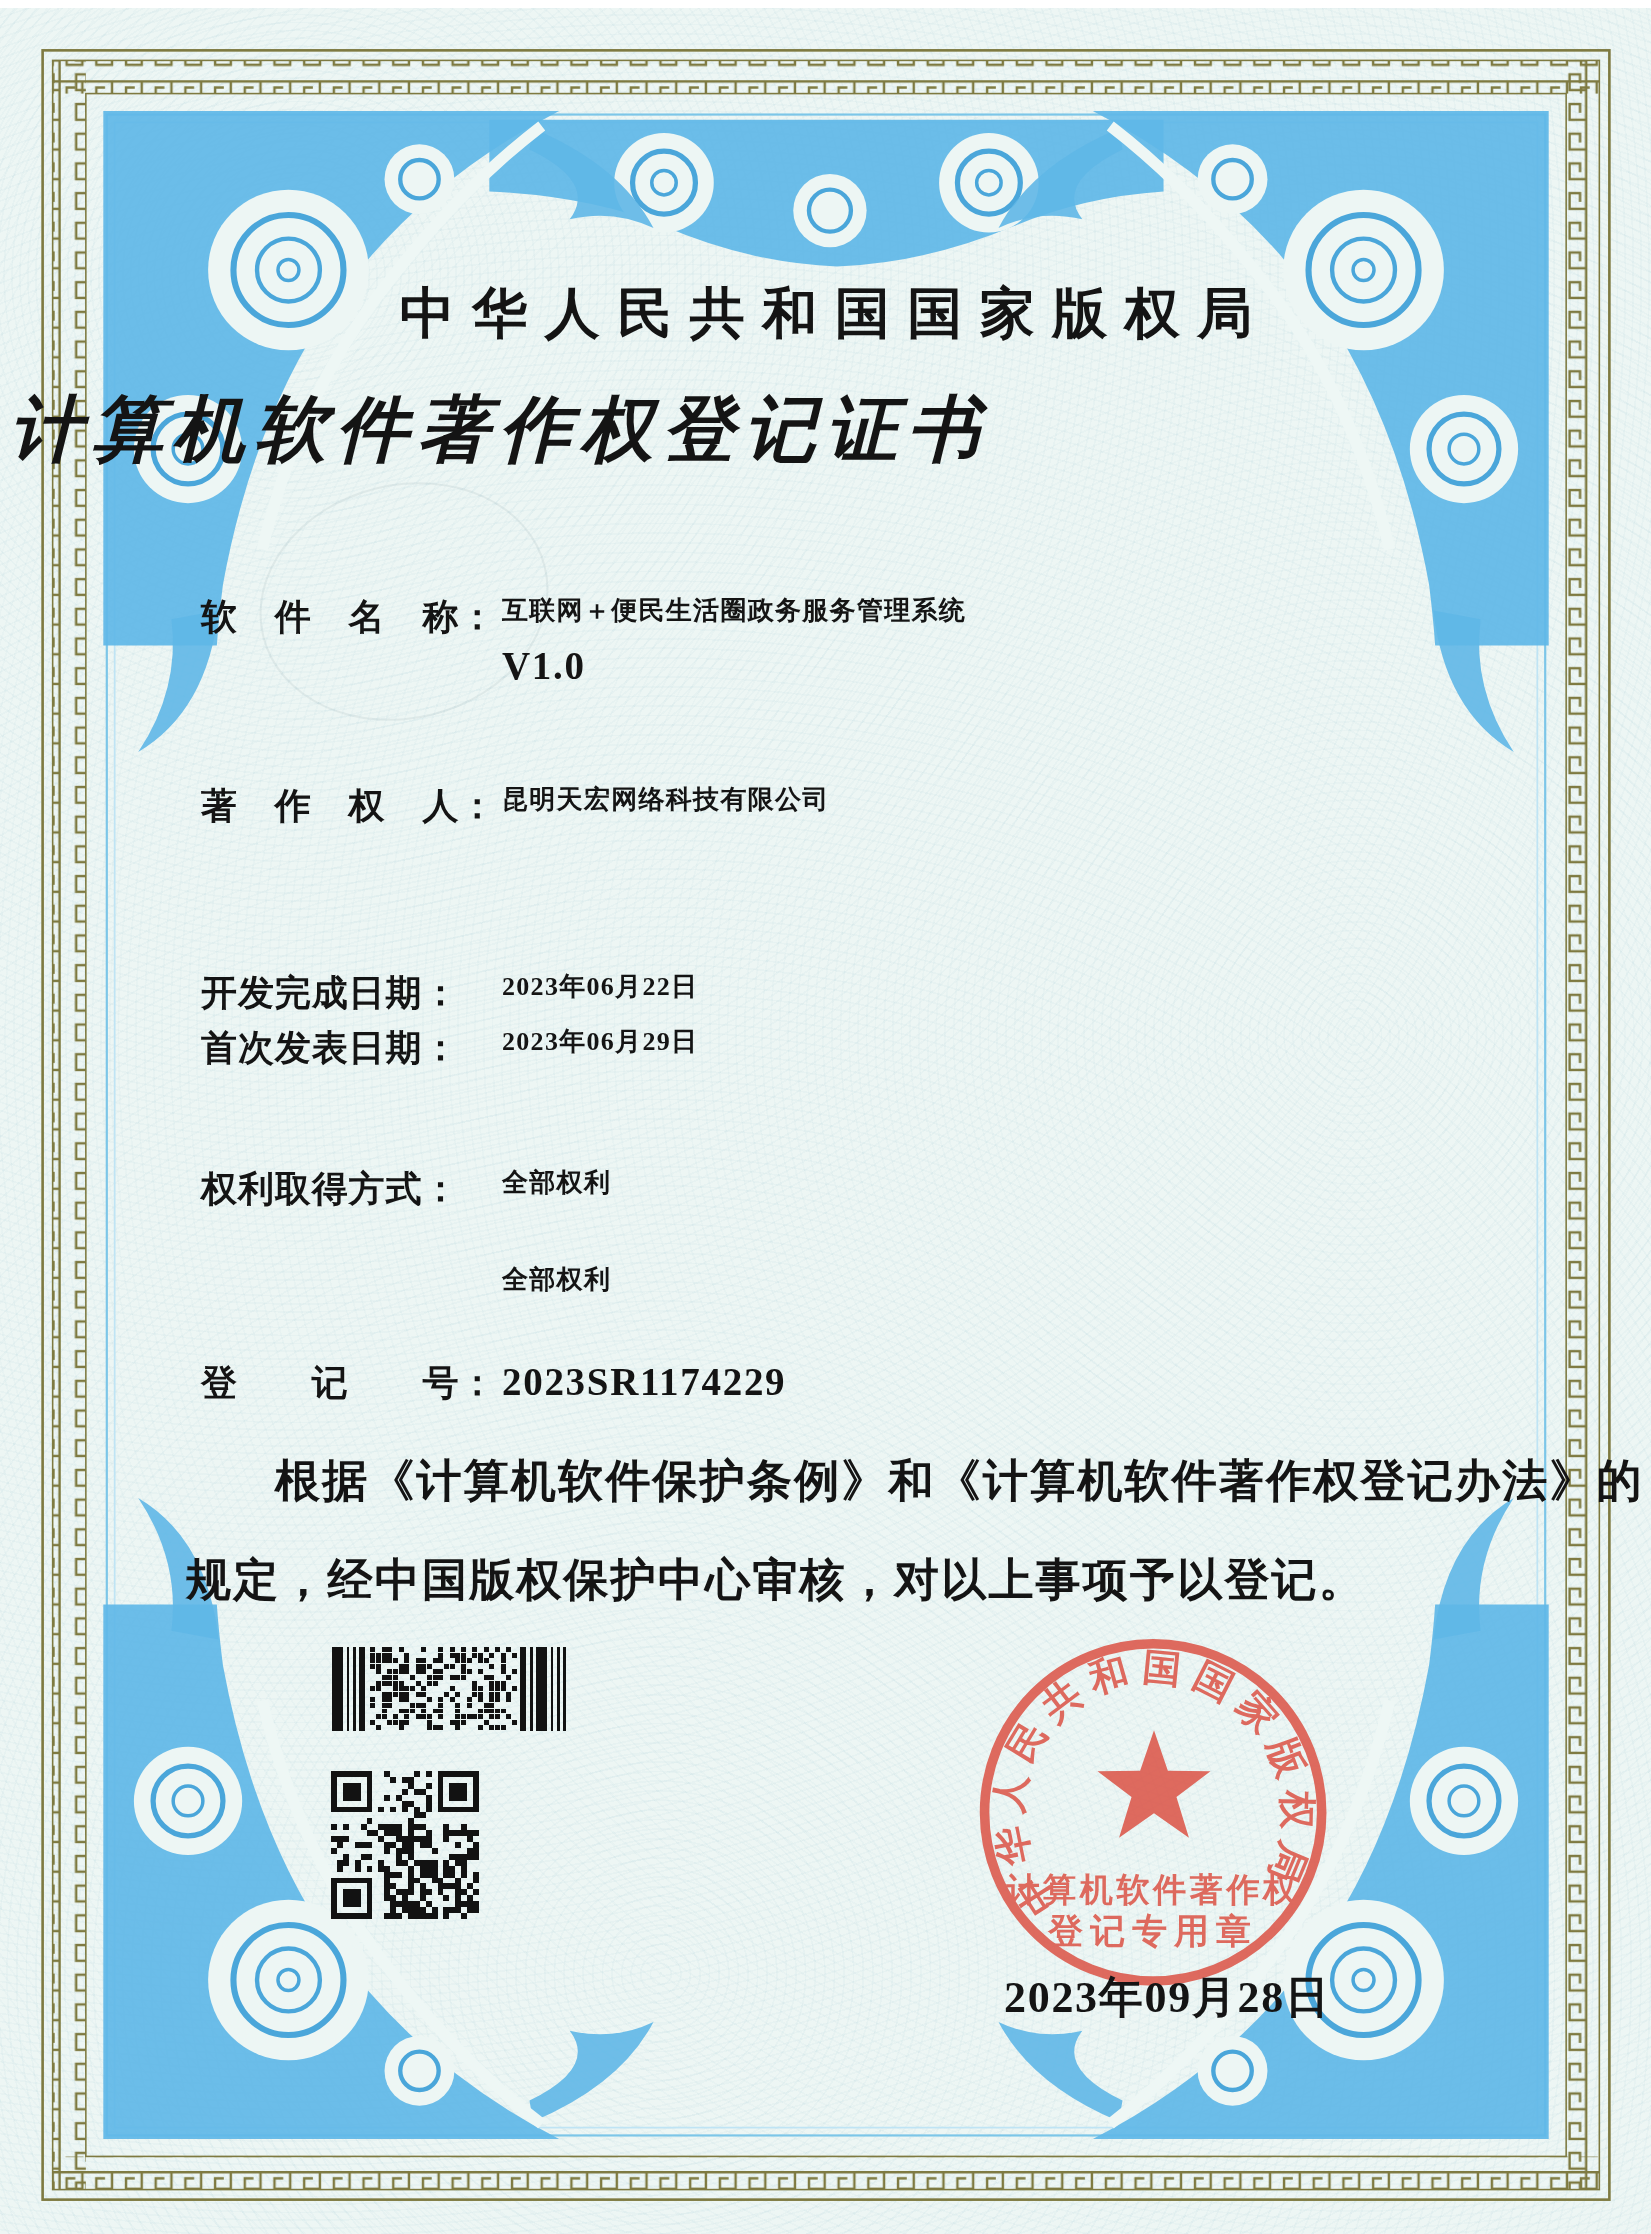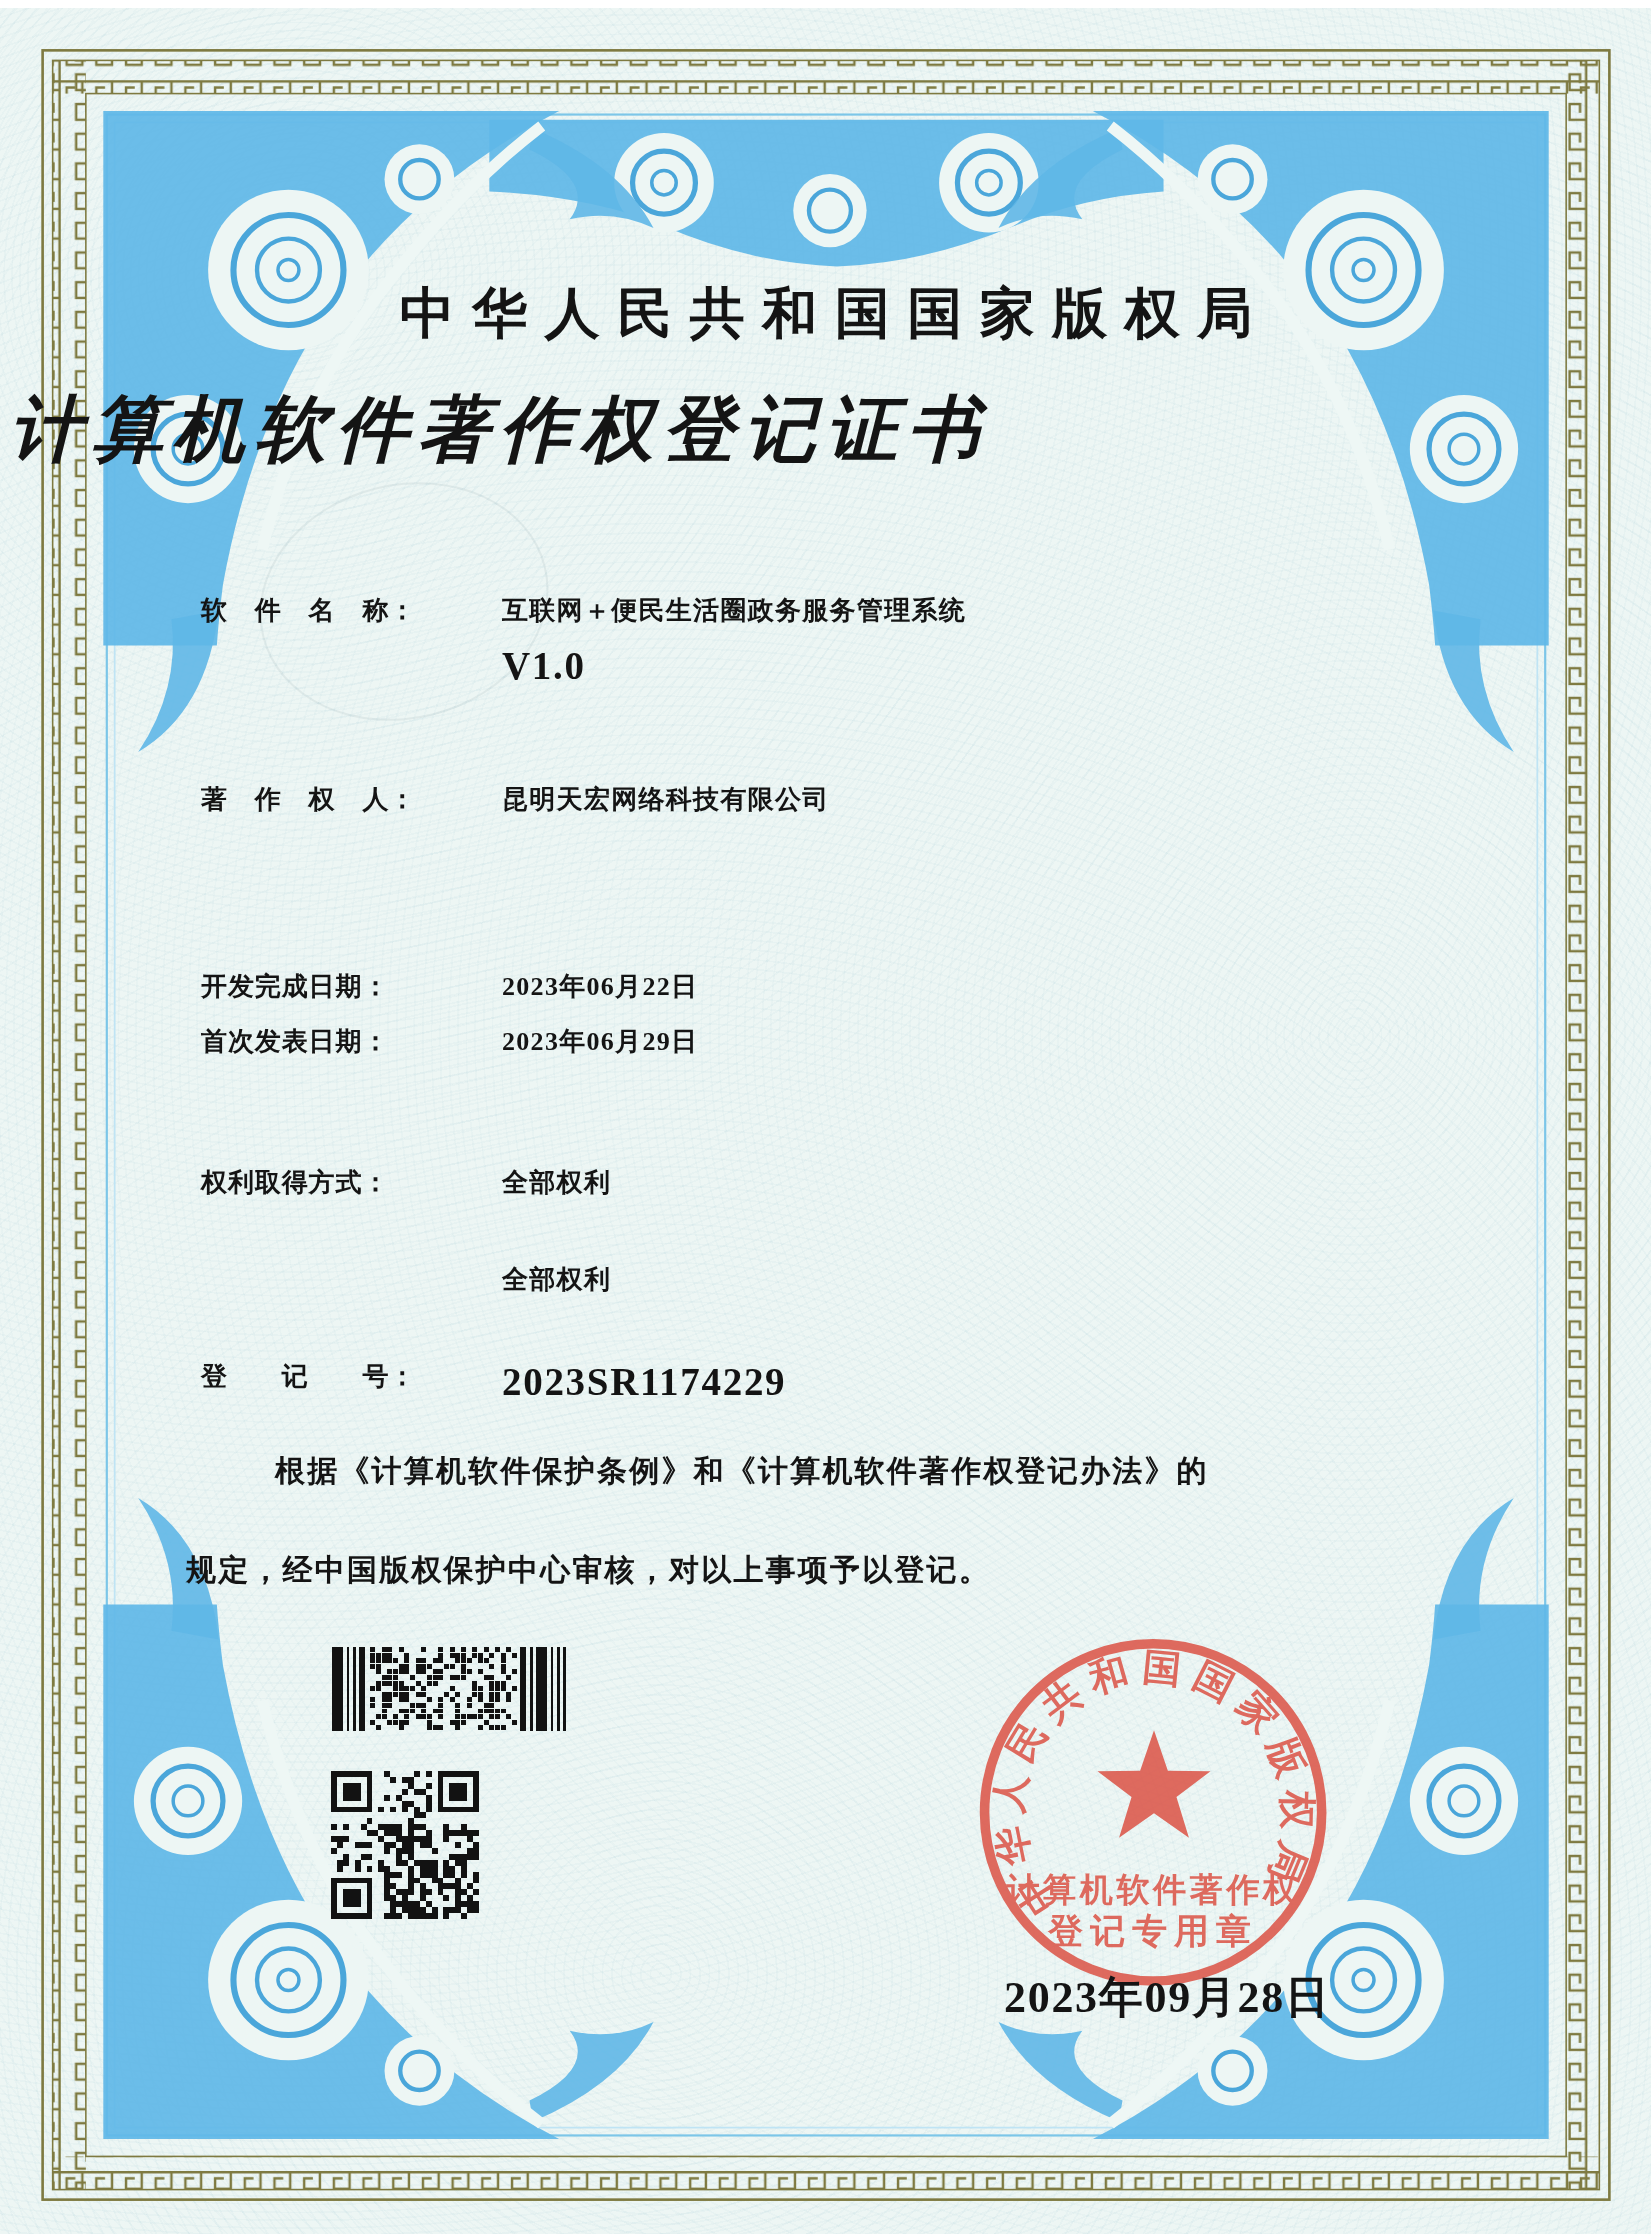--- a/index.html
+++ b/index.html
@@ -15,31 +15,31 @@
       repeating-radial-gradient(circle at 40% 88%, rgba(110,170,190,.05) 0 1.7px, rgba(0,0,0,0) 1.7px 9.6px);
     font-family:"Liberation Serif","DejaVu Serif",serif;
     color:#141414;
   }
   .abs{position:absolute;}
   .txt{position:absolute;font-weight:700;white-space:nowrap;}
   #org-title{top:269px;left:0;width:100%;text-align:center;font-size:55px;letter-spacing:17.5px;text-indent:17.5px;}
   #cert-title{top:374px;left:0;width:100%;text-align:left;font-size:72px;letter-spacing:9.6px;text-indent:9.6px;font-style:italic;}
   #cert-no{top:514px;left:985px;font-size:31px;letter-spacing:0.9px;}
   #cert-no .gap{display:inline-block;width:33px;}
-  .lbl{left:201px;font-size:26px;letter-spacing:0.9px;}
+  .lbl{left:201px;font-size:36px;letter-spacing:0.9px;}
   .val{left:502px;font-size:26px;letter-spacing:1.3px;}
   .row-name{top:585px;}  .row-name-v2{top:635px;}
   .row-author{top:774px;}
   .row-dev{top:961px;}
   .row-pub{top:1016px;}
   .row-acq{top:1157px;}
   .row-scope{top:1254px;}
   .row-reg{top:1351px;}
   .val-en{font-size:39px;letter-spacing:1.7px;}
-  .stmt{font-size:30px;letter-spacing:2.2px;font-family:Liberation Serif, serif;}
+  .stmt{font-size:45px;letter-spacing:2.2px;font-family:Liberation Serif, serif;}
   #stmt-1{top:1443px;left:275px;}
   #stmt-2{top:1542px;left:186px;}
   #issue-date{top:1960px;left:1004px;width:301px;text-align:left;font-size:44px;letter-spacing:1.7px;}
   #watermark{left:258px;top:476px;width:288px;height:231px;border:2.6px solid rgba(145,170,175,.16);
     border-radius:50%;transform:rotate(-14deg);}
   #frame,#seal-svg,#barcode-svg,#qr-svg{position:absolute;pointer-events:none;}
   #frame{left:0;top:0;}
   #seal-svg{left:954px;top:1605px;opacity:.88;}
   #barcode-svg{left:332px;top:1639px;}
   #qr-svg{left:331px;top:1763px;}

